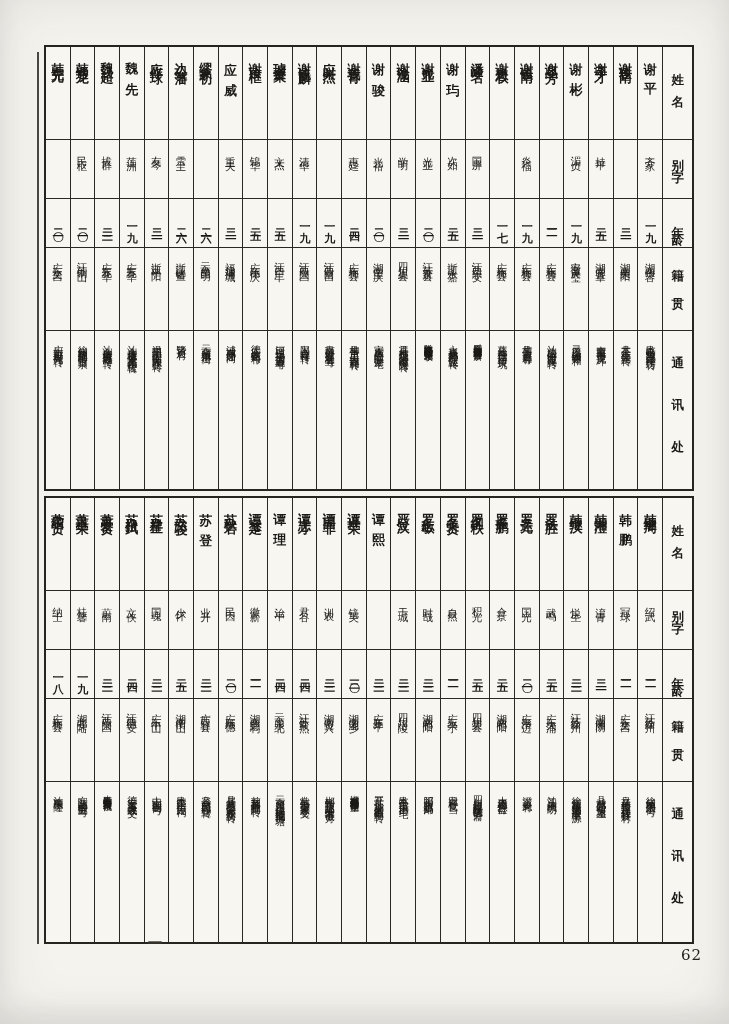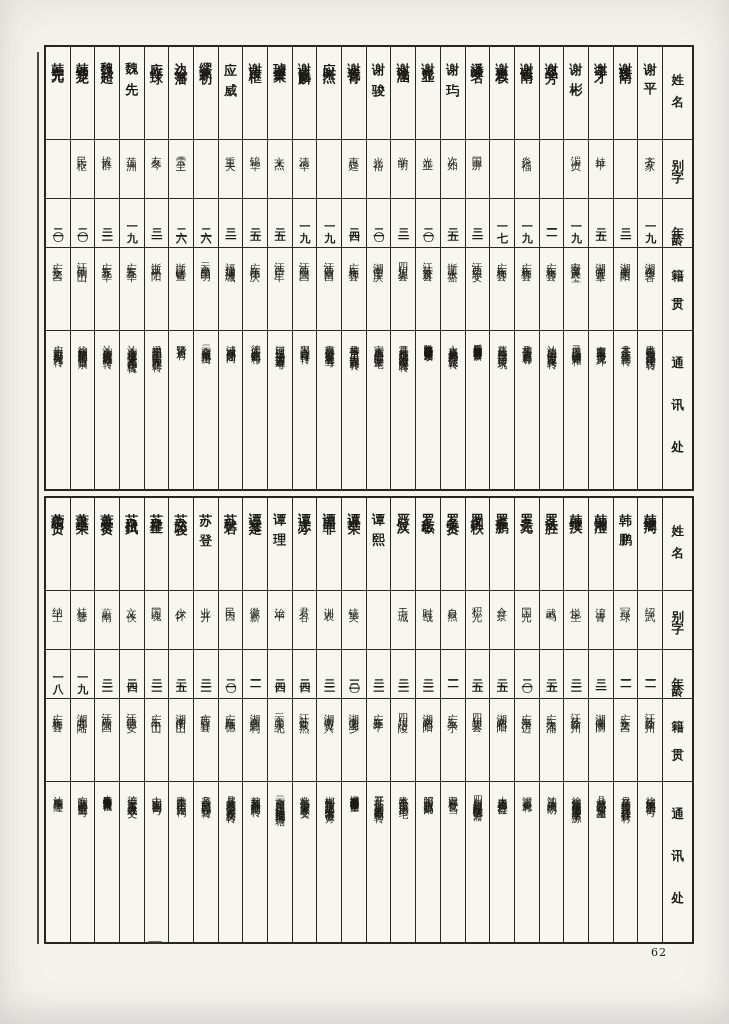--- a/index.html
+++ b/index.html
@@ -56,23 +56,23 @@
   .native{font-size:10.5px;padding-top:6px;letter-spacing:3px;}
   .contact{font-size:10px;padding-top:6px;letter-spacing:1.5px;}
   .contact.small{font-size:9px;letter-spacing:.5px;}
   .h{font-weight:700;font-size:12.5px;}
   .h-name{letter-spacing:22px;padding-top:16px;}
   .h-zi{letter-spacing:11px;padding-top:9px;}
   .h-age{letter-spacing:7px;}
   .h-native{letter-spacing:28px;padding-top:11px;}
   .h-contact{letter-spacing:42px;padding-top:15px;}
   .page-num{
-    position:absolute;left:651px;top:946px;
+    position:absolute;left:681px;top:946px;
     font-family:"DejaVu Serif","Liberation Serif",serif;
-    font-size:11px;color:#24221d;letter-spacing:1px;
+    font-size:15px;color:#24221d;letter-spacing:1px;
   }
   .smudge{
     position:absolute;left:148px;top:941px;width:14px;height:3px;
     background:#3a382f;opacity:.7;border-radius:1px;
   }
 </style>
 </head>
 <body>
 
 <div class="page">

